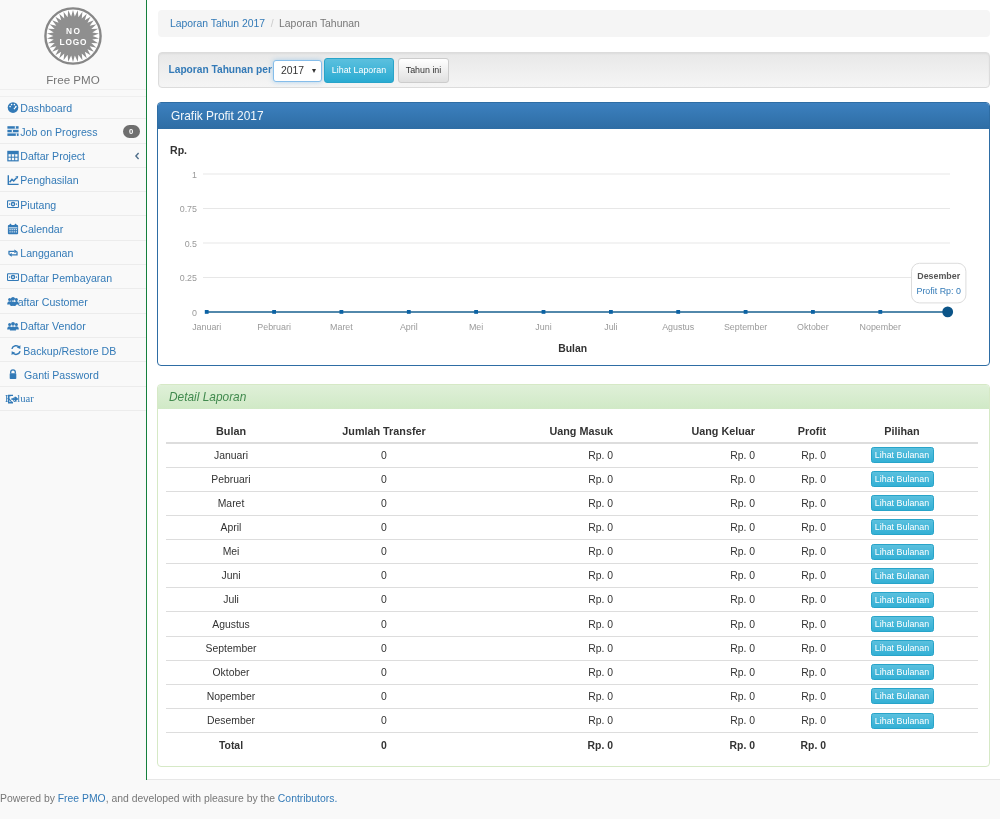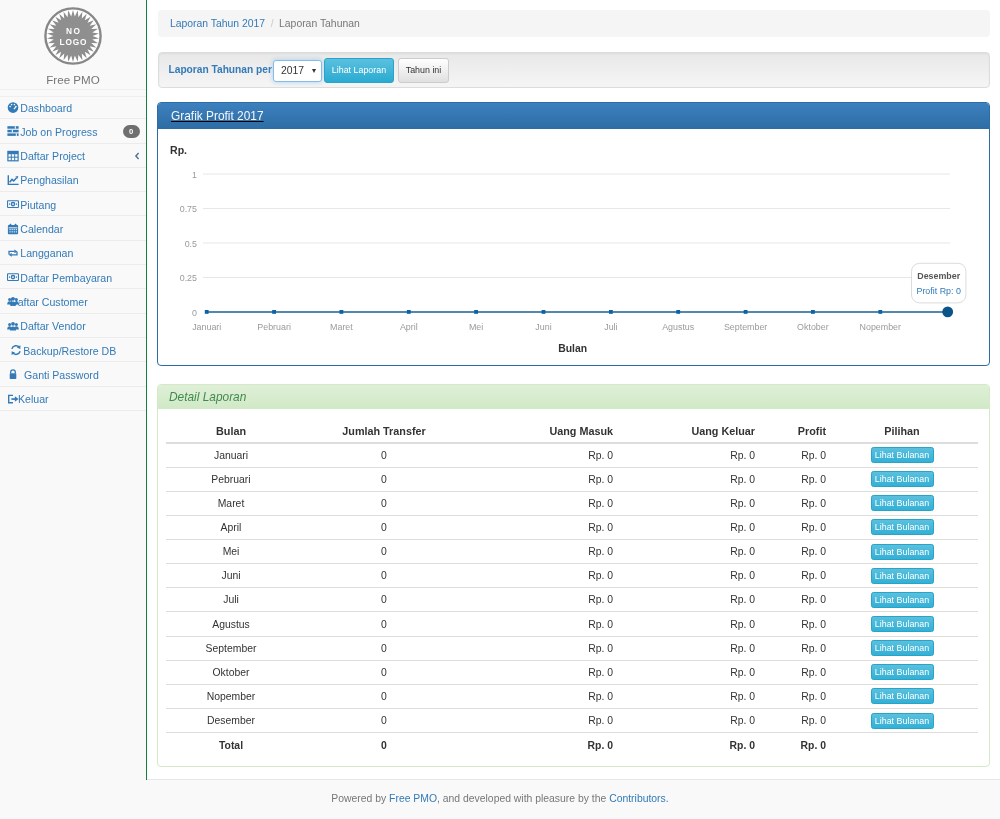--- a/index.html
+++ b/index.html
@@ -17,35 +17,35 @@
 .breadcrumb { position:absolute; left:158px; top:10px; width:832px; height:27px; background:#f5f5f5; border-radius:4px; font-size:10.4px; line-height:27px; padding-left:12px; color:#777; }
 .breadcrumb a { color:#337ab7; text-decoration:none; }
 .breadcrumb .sep { color:#ccc; padding:0 5.5px; }
 .well { position:absolute; left:158px; top:52px; width:832px; height:36px; border:1px solid #dcdcdc; border-radius:4px; background:linear-gradient(to bottom,#e8e8e8 0%,#f5f5f5 100%); box-shadow:inset 0 1px 2px rgba(0,0,0,.05); }
 .well-label { position:absolute; left:9.5px; top:0; height:34px; line-height:34px; font-size:10.2px; white-space:nowrap; font-weight:bold; color:#337ab7; }
 .sel { position:absolute; left:114px; top:6.5px; width:49px; height:22px; background:#fff; border:1px solid #85bdea; border-radius:3px; box-shadow:0 0 5px rgba(102,175,233,.5); font-size:10.4px; color:#333; line-height:20px; padding-left:7px; }
 .sel .car { position:absolute; right:5px; top:8.5px; width:0; height:0; border-left:2.6px solid transparent; border-right:2.6px solid transparent; border-top:4px solid #333; }
 .btn { position:absolute; top:5px; height:25px; border-radius:3px; font-size:8.9px; text-align:center; line-height:23px; white-space:nowrap; }
 .btn-info { left:165px; width:70px; color:#fff; background:linear-gradient(to bottom,#5bc0de 0%,#2aabd2 100%); border:1px solid #28a4c9; }
 .btn-default { left:239px; width:51px; color:#333; background:linear-gradient(to bottom,#fff 0%,#e0e0e0 100%); border:1px solid #ccc; }
-.panel1 { position:absolute; left:157px; top:102px; width:833px; height:264px; border:1px solid #2e6da4; border-radius:4px; background:#fff;text-decoration:underline; }
+.panel1 { position:absolute; left:157px; top:102px; width:833px; height:264px; border:1px solid #2e6da4; border-radius:4px; background:#fff; }
 .panel1 .hd { height:26px; background:linear-gradient(to bottom,#3c80bf 0%,#2e6da4 100%); border-radius:3px 3px 0 0; color:#f4f8fb; font-size:11.9px; line-height:26px; padding-left:13px; }
 .panel2 { position:absolute; left:157px; top:384px; width:833px; height:383px; border:1px solid #d6e9c6; border-radius:4px; background:#fff; }
 .panel2 .hd { height:24px; background:linear-gradient(to bottom,#dff0d8 0%,#d0e9c6 100%); border-radius:3px 3px 0 0; color:#418a4e; font-size:11.9px; line-height:24px; padding-left:11px;font-style:italic; }
 .chart { position:absolute; left:158px; top:129px; }
 table.rep { position:absolute; left:166px; top:419px; width:812px; border-collapse:collapse; font-size:10.4px; color:#333; table-layout:fixed; }
 table.rep th { font-size:10.8px; font-weight:bold; border-bottom:2px solid #ddd; height:24px; padding:0; }
 table.rep td { border-top:1px solid #ddd; height:24.15px; padding:0; }
 table.rep tr.tot td { height:24.3px; }
 .c { text-align:center; }
 .r { text-align:right; }
 .b { font-weight:bold; }
 .btn-xs { display:inline-block; width:63px; height:16px; border-radius:2.5px; color:#fff; font-size:8.9px; line-height:15px; text-align:center; background:linear-gradient(to bottom,#5bc0de 0%,#33b0d5 100%); border:1px solid #28a4c9; }
 .footline { position:absolute; left:147px; top:779px; width:853px; border-top:1px solid #e7e7e7; }
-.footer { position:absolute; left:0; top:793px; width:1000px; text-align:center; font-size:10.4px; color:#777; }
+.footer { position:absolute; left:0; top:793px; width:1000px; font-size:10.4px; color:#777; }
 .footer a { color:#337ab7; text-decoration:none; }
 </style>
 </head>
 <body>
 <div class="page">
   <div class="contentbg"></div>
   <div class="sidebar">
     <svg width="64" height="64" viewBox="0 0 64 64" style="position:absolute;left:41px;top:4px;">
       <circle cx="32" cy="32" r="27.6" fill="#fff" stroke="#878787" stroke-width="2.4"></circle>
       <polygon points="32.00,5.90 33.81,12.48 36.80,6.34 37.36,13.15 41.43,7.66 40.74,14.45 45.74,9.81 43.81,16.36 49.58,12.71 46.48,18.80 52.83,16.27 48.66,21.68 55.36,20.37 50.28,24.92 57.10,24.86 51.27,28.40 57.99,29.59 51.60,32.00 57.99,34.41 51.27,35.60 57.10,39.14 50.28,39.08 55.36,43.63 48.66,42.32 52.83,47.73 46.48,45.20 49.58,51.29 43.81,47.64 45.74,54.19 40.74,49.55 41.43,56.34 37.36,50.85 36.80,57.66 33.81,51.52 32.00,58.10 30.19,51.52 27.20,57.66 26.64,50.85 22.57,56.34 23.26,49.55 18.26,54.19 20.19,47.64 14.42,51.29 17.52,45.20 11.17,47.73 15.34,42.32 8.64,43.63 13.72,39.08 6.90,39.14 12.73,35.60 6.01,34.41 12.40,32.00 6.01,29.59 12.73,28.40 6.90,24.86 13.72,24.92 8.64,20.37 15.34,21.68 11.17,16.27 17.52,18.80 14.42,12.71 20.19,16.36 18.26,9.81 23.26,14.45 22.57,7.66 26.64,13.15 27.20,6.34 30.19,12.48" fill="#8f8f8f"></polygon>
@@ -183,21 +183,21 @@
           <rect x="2.7" y="5.3" width="6.6" height="5.6" rx="0.7" fill="#337ab7"></rect>
         </svg>
         <span class="mit" style="left:24px;">Ganti Password</span>
       </div>
 <div class="mi" style="top:386.6px;">
         <svg class="mic" style="left:7px;" width="12" height="12" viewBox="0 0 12 12">
           <path d="M1,1.7 H6 V3.1 H2.4 V9 H6 V10.4 H1 Z" fill="#337ab7"></path>
           <rect x="4.4" y="5.2" width="3.9" height="1.7" fill="#337ab7"></rect>
           <path d="M7.9,3.3 L11.5,6 L7.9,8.7 Z" fill="#337ab7"></path>
         </svg>
-        <span class="mit" style="left:18px;">Keluar</span>
+        <span class="mit" style="left:5px;font-family:Liberation Serif, serif;">Keluar</span>
       </div>
   </div>
   <div class="breadcrumb"><a>Laporan Tahun 2017</a><span class="sep">/</span>Laporan Tahunan</div>
   <div class="well">
     <span class="well-label">Laporan Tahunan per</span>
     <span class="sel">2017<span class="car"></span></span>
     <span class="btn btn-info">Lihat Laporan</span>
     <span class="btn btn-default">Tahun ini</span>
   </div>
   <div class="panel1">

